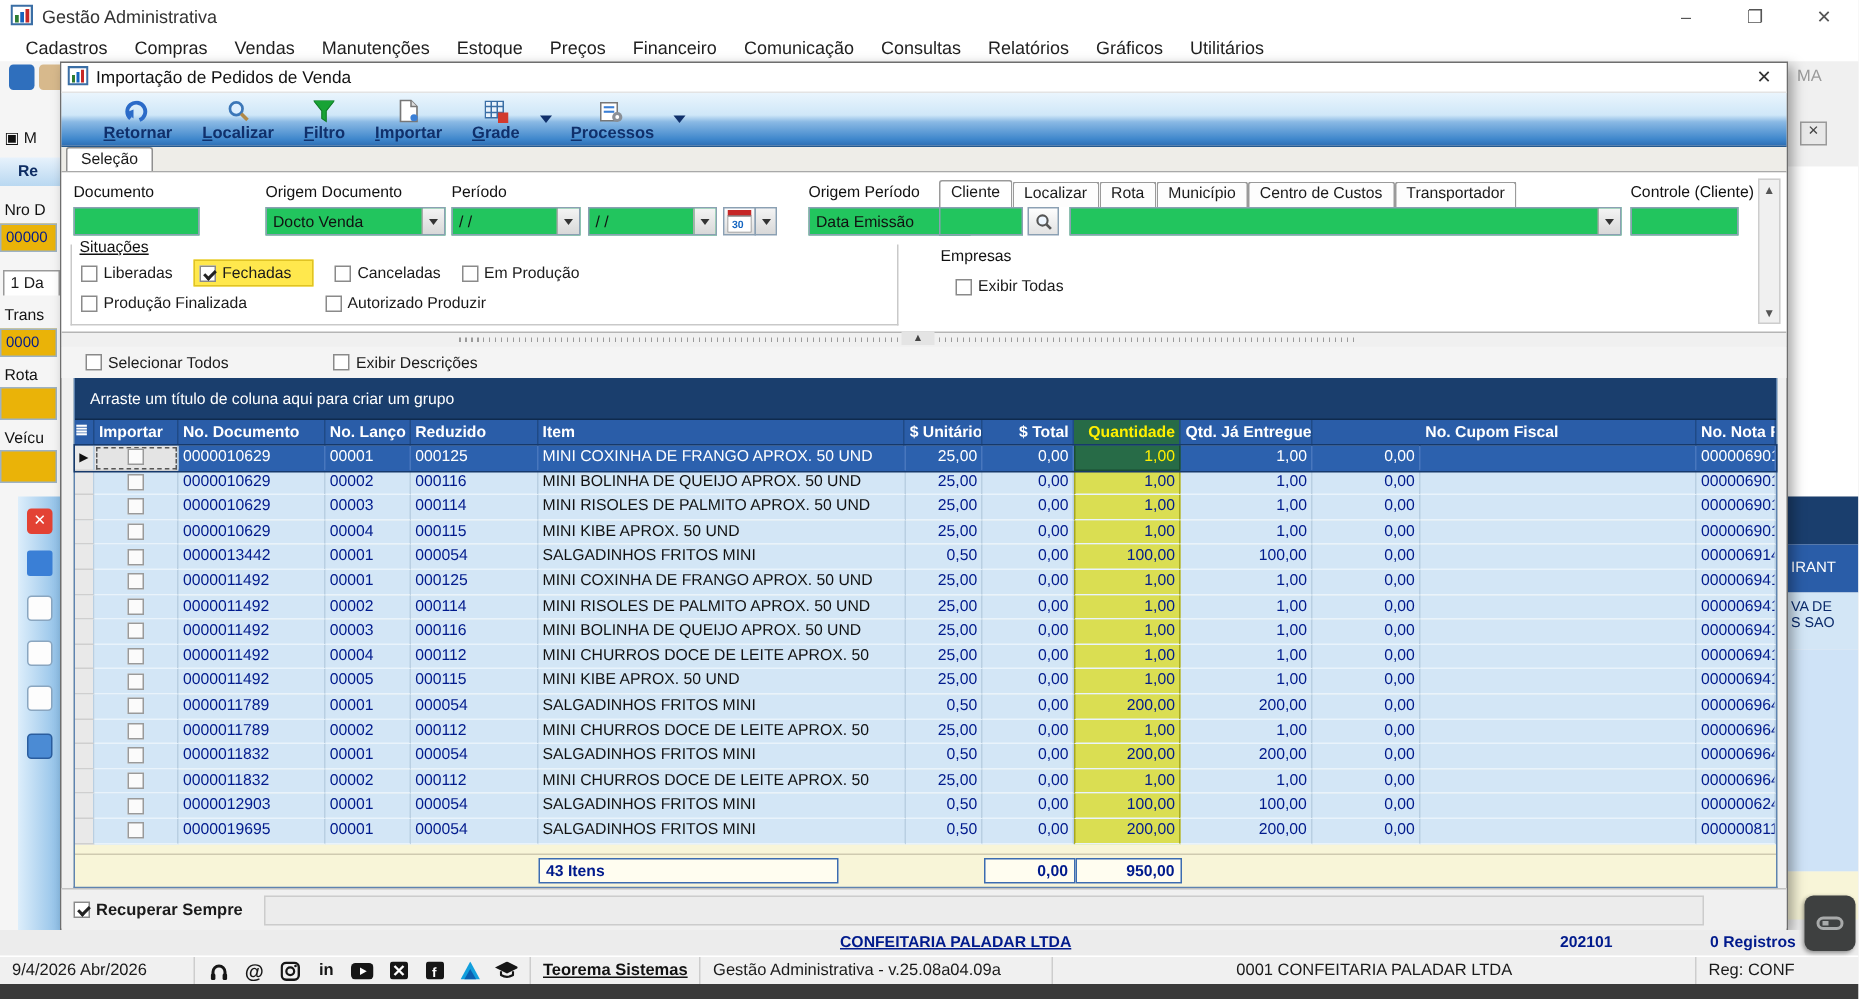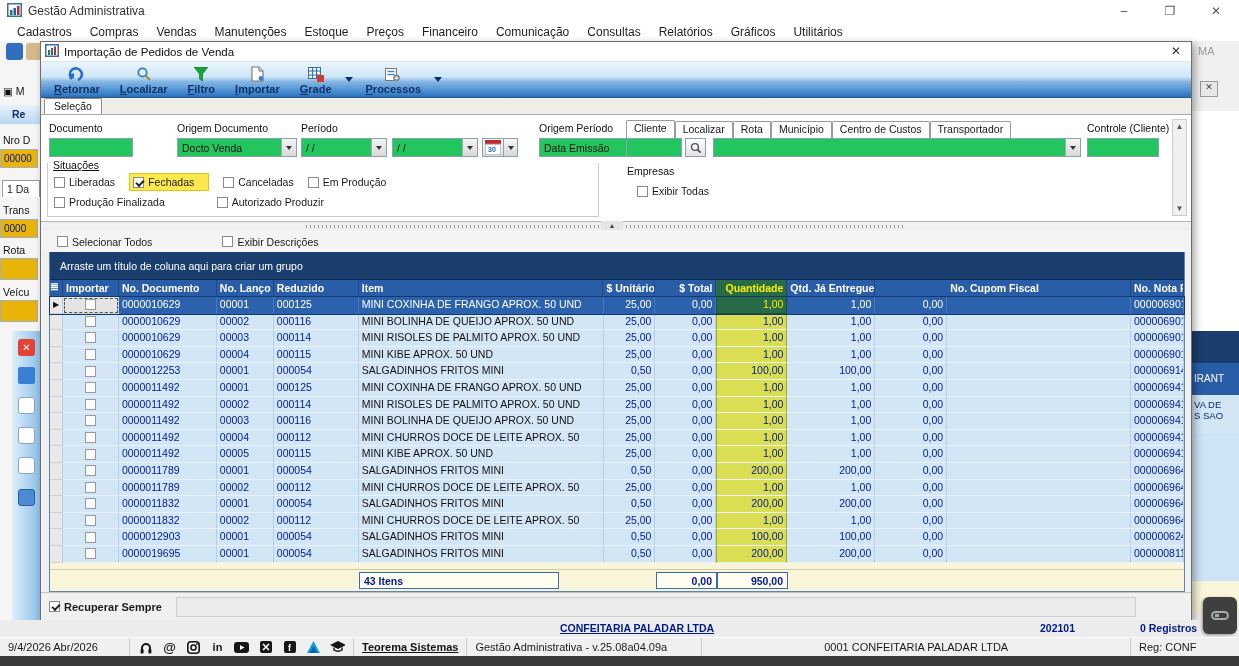--- a/index.html
+++ b/index.html
@@ -28,21 +28,21 @@
   #bg-right .seg { position:absolute; left:0; width:47px; }
   #frag-bottom { position:absolute; left:0; top:620px; width:1239px; height:17px; background:#ececec; overflow:hidden; }
   #frag-bottom span { position:absolute; top:2px; color:#001a8c; font-weight:bold; font-size:10.5px; white-space:nowrap; }
 
   
   #dialog { position:absolute; left:40px; top:41px; width:1152px; height:579px; background:#f0f0f0; border:1px solid #6e6e6e; box-shadow:3px 3px 8px rgba(0,0,0,.35); }
   .dlg-title { height:20px; background:#fff; display:flex; align-items:center; border-bottom:1px solid #e3e3e3; }
   .dlg-title .app-ico { margin:0 5px 0 4px; }
   .dlg-title .txt { font-size:11.5px; color:#111; }
   .dlg-close { position:absolute; right:6px; top:2px; width:18px; height:16px; text-align:center; font-size:12px; color:#333; }
-  .dlg-toolbar { height:36px; background:linear-gradient(180deg,#eaf5fd 0%,#cfe7f8 42%,#8ab9e4 55%,#3f87cc 88%,#2e6fb5 100%); border-bottom:1px solid #24598f; display:flex; align-items:stretch; padding-left:3px; }
+  .dlg-toolbar { height:36px; background:linear-gradient(180deg,#eaf5fd 0%,#cfe7f8 42%,#8ab9e4 55%,#3f87cc 88%,#2e6fb5 100%); border-bottom:1px solid #24598f; display:flex; align-items:stretch; padding-left:18px; }
   .tb-btn { display:flex; flex-direction:column; align-items:center; justify-content:center; padding:2px 10px 1px; }
   .tb-ico { height:16px; display:flex; align-items:flex-end; }
   .tb-label { font-size:11px; font-weight:bold; color:#10306b; margin-top:1px; }
   .tb-label::first-letter { text-decoration:underline; }
   .tb-arrow { width:14px; display:flex; align-items:center; justify-content:center; }
   .tb-arrow i { width:0; height:0; border-left:4px solid transparent; border-right:4px solid transparent; border-top:5px solid #10306b; }
   .dlg-tabs { height:17px; background:#eeede8; border-bottom:1px solid #a9a9a9; display:flex; align-items:flex-end; padding-left:3px; }
   .dlg-tab { height:16px; background:#fff; border:1px solid #8f8f8f; border-bottom:none; border-radius:2px 2px 0 0; padding:1px 9px 0; font-size:10.5px; }
 
   
@@ -486,21 +486,21 @@
             <div class="c num" style="width:88px;">1,00</div>
             <div class="c num" style="width:72px;">0,00</div>
             <div class="c " style="width:184px;"></div>
             <div class="c num" style="width:53px;">0000069019</div>
           </div>
           <div class="g-row">
             <div class="sel-cell" style="width:13px;"></div>
             <div class="chk-cell" style="width:56px;">
               <span class="box"></span>
             </div>
-            <div class="c num" style="width:98px;text-align:left;">0000012253</div>
+            <div class="c num" style="width:98px;text-align:left;">0000013442</div>
             <div class="c num" style="width:57px;text-align:left;">00001</div>
             <div class="c num" style="width:85px;text-align:left;">000054</div>
             <div class="c " style="width:245px;">SALGADINHOS FRITOS MINI</div>
             <div class="c num" style="width:52px;">0,50</div>
             <div class="c num" style="width:61px;">0,00</div>
             <div class="c num qty" style="width:71px;">100,00</div>
             <div class="c num" style="width:88px;">100,00</div>
             <div class="c num" style="width:72px;">0,00</div>
             <div class="c " style="width:184px;"></div>
             <div class="c num" style="width:53px;">0000069148</div>

